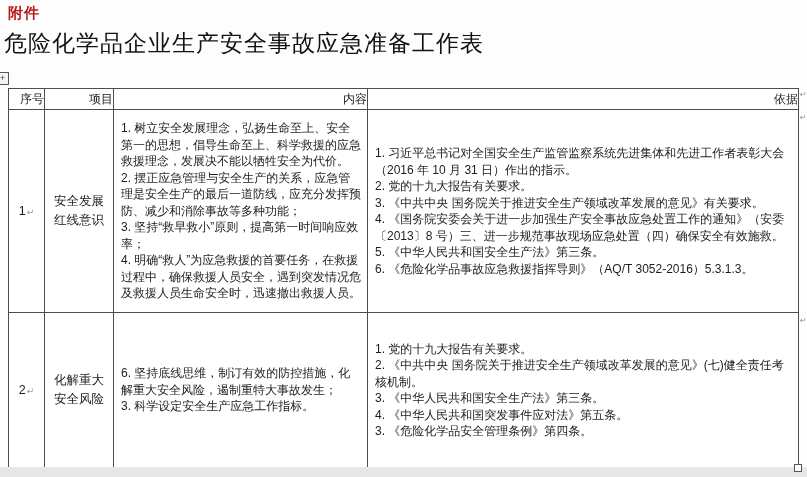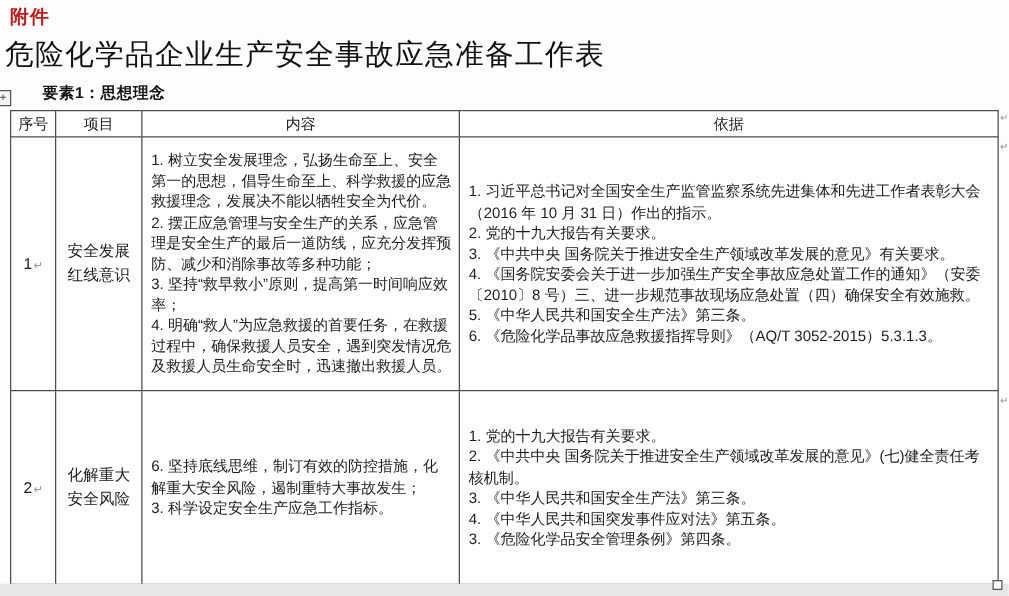--- a/index.html
+++ b/index.html
@@ -32,21 +32,21 @@
     position:absolute;top:88px;left:8px;width:790px;
     border-collapse:collapse;table-layout:fixed;
     background:#fff;
   }
   table.sheet th,table.sheet td{
     border:1px solid #4d4d4d;
     vertical-align:middle;
     color:#1c1c1c;
   }
   table.sheet th{
-    height:20px;font-size:12px;font-weight:400;text-align:center;padding:0;
+    height:20px;font-size:12px;font-weight:400;text-align:right;padding:0;
   }
   td.seq{
     text-align:center;font-size:12.5px;padding:0;
   }
   td.item{
     text-align:right;font-size:12.5px;line-height:19px;padding:0 9px;
   }
   td.content{padding:2px 5px 2px 7px;}
   td.basis{padding:2px 4px 2px 7px;}
   td.content p,td.basis p{
@@ -71,21 +71,20 @@
 </style>
 </head>
 <body>
 
 <div class="page">
 
   <div class="attachment">附件</div>
 
   <h1 class="title">危险化学品企业生产安全事故应急准备工作表</h1>
 
-  <div class="section">要素1：思想理念</div>
 
   <div class="move-handle">+</div>
 
   <table class="sheet">
     <colgroup>
       <col style="width:36px">
         <col style="width:69px">
         <col style="width:254px">
         <col style="width:431px">
     </colgroup>
@@ -104,23 +103,23 @@
         <td class="content">
           <p>1. 树立安全发展理念，弘扬生命至上、安全第一的思想，倡导生命至上、科学救援的应急救援理念，发展决不能以牺牲安全为代价。</p>
           <p>2. 摆正应急管理与安全生产的关系，应急管理是安全生产的最后一道防线，应充分发挥预防、减少和消除事故等多种功能；</p>
           <p>3. 坚持“救早救小”原则，提高第一时间响应效率；</p>
           <p>4. 明确“救人”为应急救援的首要任务，在救援过程中，确保救援人员安全，遇到突发情况危及救援人员生命安全时，迅速撤出救援人员。</p>
         </td>
         <td class="basis">
           <p>1. 习近平总书记对全国安全生产监管监察系统先进集体和先进工作者表彰大会（2016 年 10 月 31 日）作出的指示。</p>
           <p>2. 党的十九大报告有关要求。</p>
           <p>3. 《中共中央 国务院关于推进安全生产领域改革发展的意见》有关要求。</p>
-          <p>4. 《国务院安委会关于进一步加强生产安全事故应急处置工作的通知》（安委〔2010〕8 号）三、进一步规范事故现场应急处置（四）确保安全有效施救。</p>
+          <p>4. 《国务院安委会关于进一步加强生产安全事故应急处置工作的通知》（安委〔2013〕8 号）三、进一步规范事故现场应急处置（四）确保安全有效施救。</p>
           <p>5. 《中华人民共和国安全生产法》第三条。</p>
-          <p>6. 《危险化学品事故应急救援指挥导则》（AQ/T 3052-2015）5.3.1.3。</p>
+          <p>6. 《危险化学品事故应急救援指挥导则》（AQ/T 3052-2016）5.3.1.3。</p>
         </td>
       </tr>
       <tr class="row2">
         <td class="seq"><span>2</span><span class="eol">↵</span></td>
         <td class="item">化解重大安全风险</td>
         <td class="content">
           <p>6. 坚持底线思维，制订有效的防控措施，化解重大安全风险，遏制重特大事故发生；</p>
           <p>3. 科学设定安全生产应急工作指标。</p>
         </td>
         <td class="basis">

